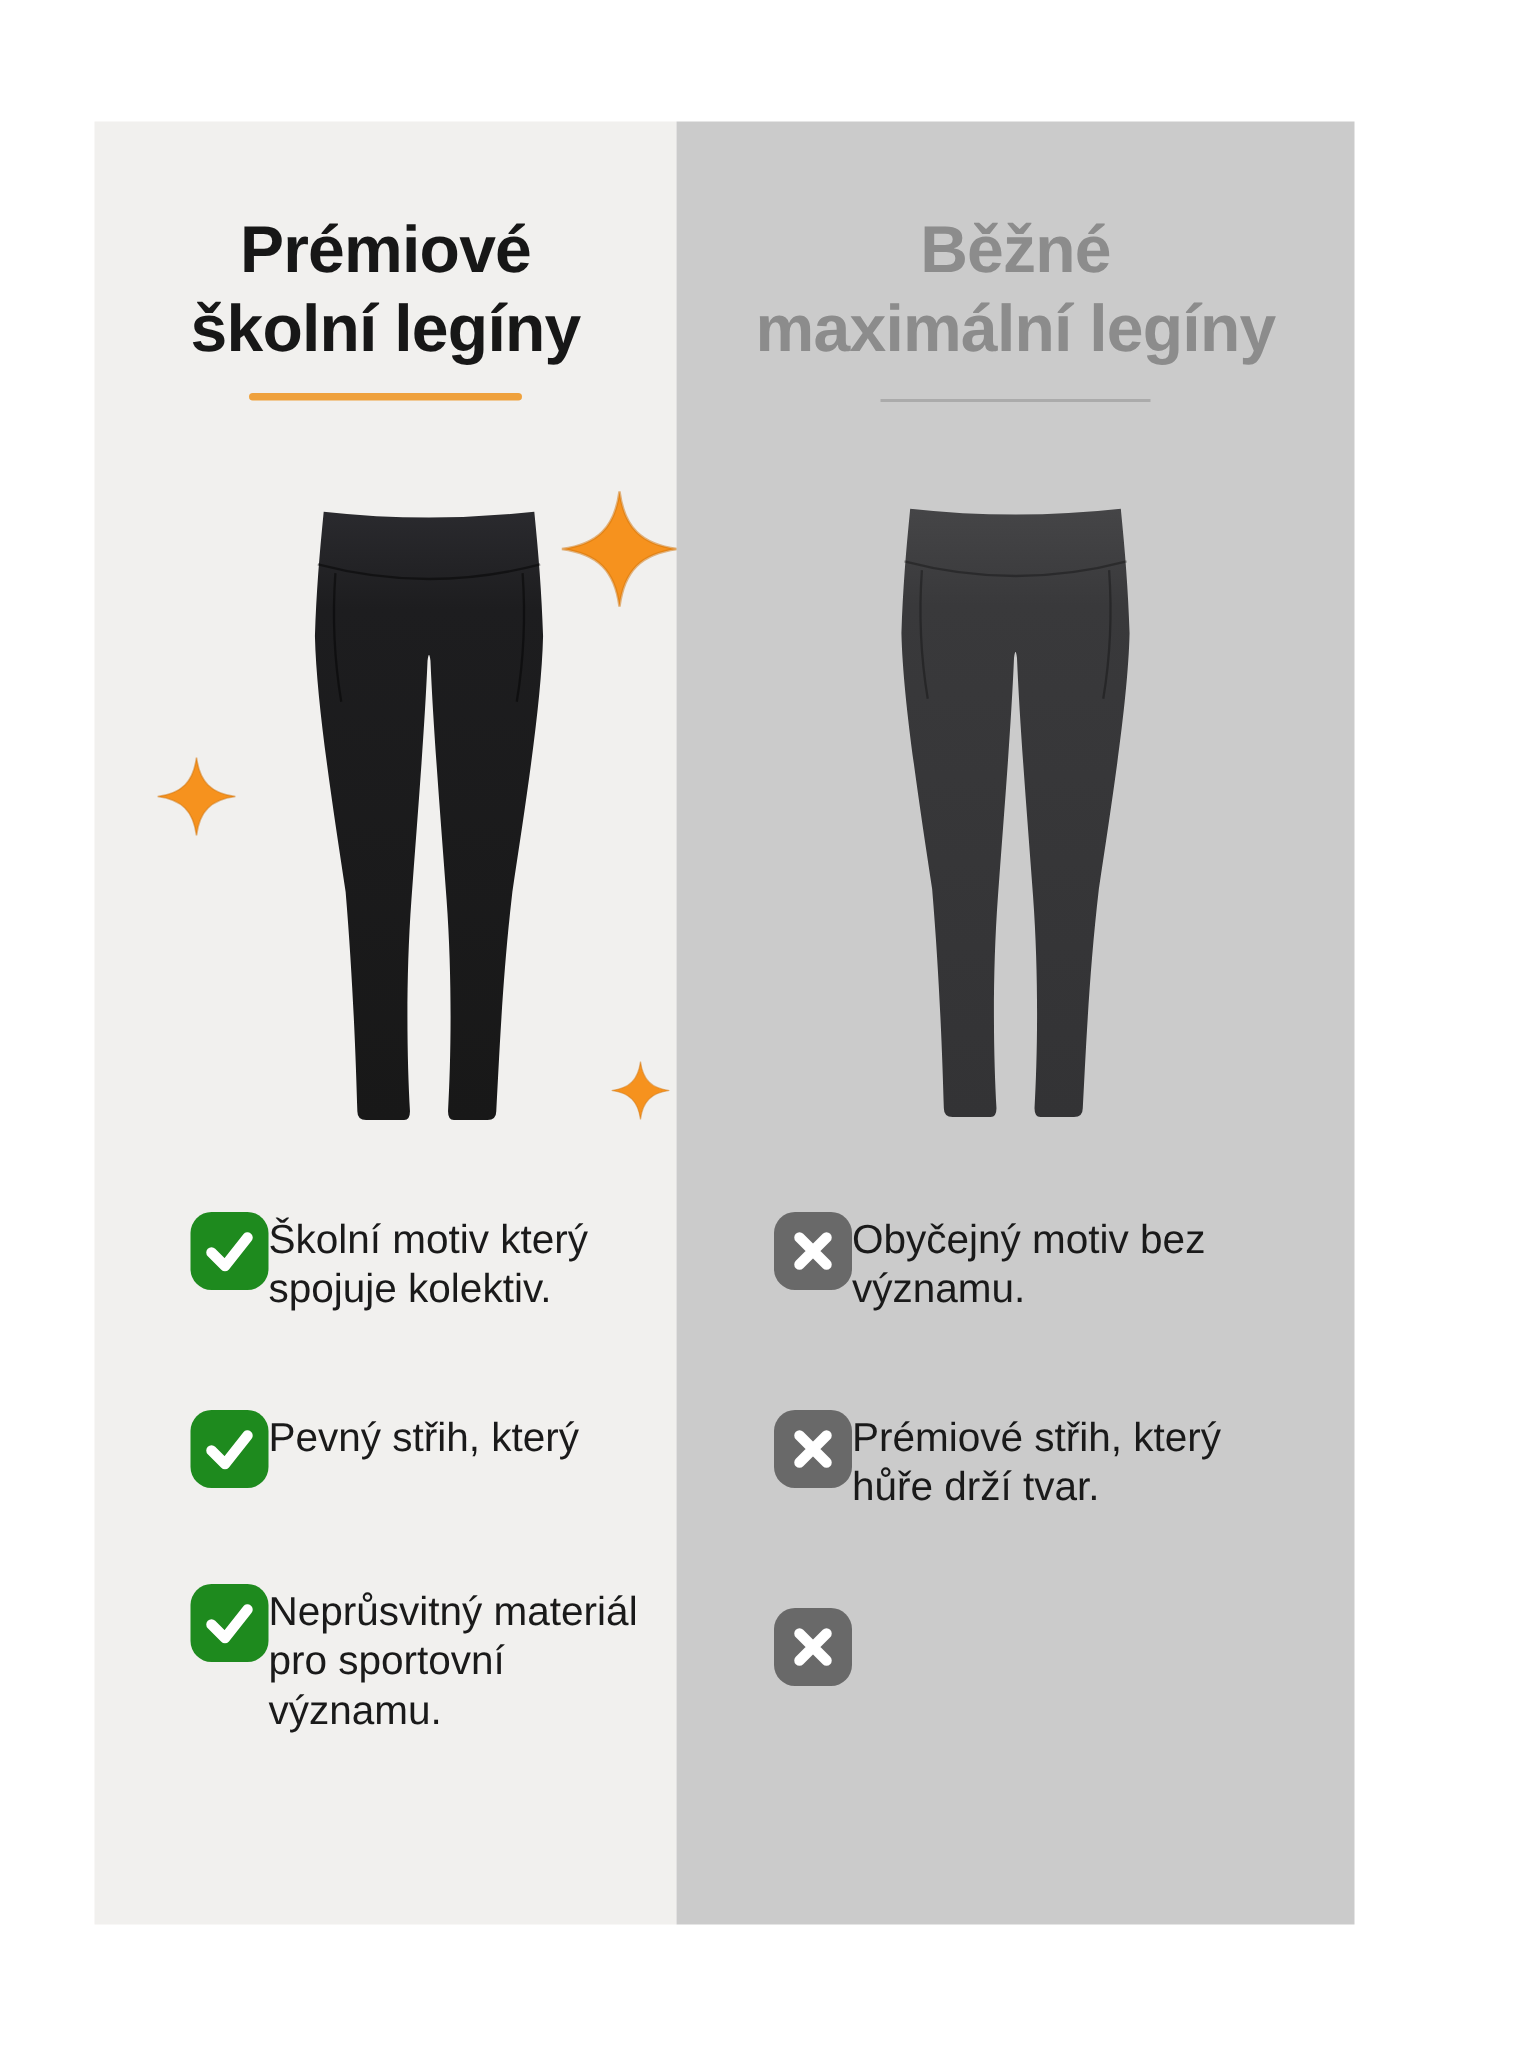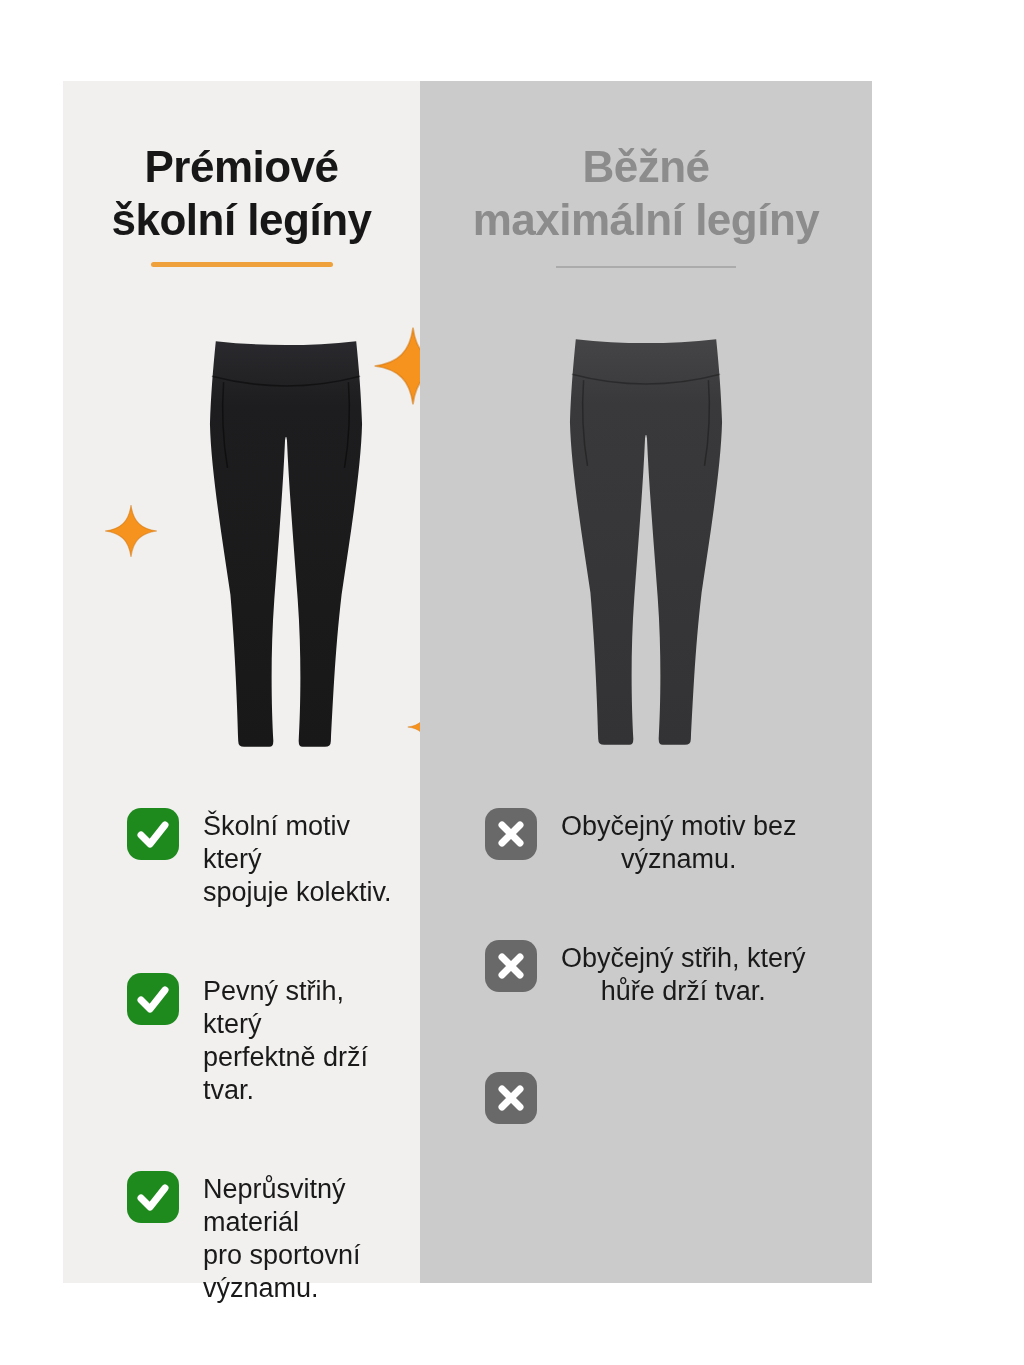--- a/index.html
+++ b/index.html
@@ -3,21 +3,21 @@
 <meta charset="utf-8">
 <style>
   html,body{margin:0;padding:0;}
   body{
     width:1024px;height:1365px;position:relative;overflow:hidden;
     background:var(--page-bg,#fff);
     font-family:"Liberation Sans", sans-serif;
   }
   .frame{position:absolute;left:63px;top:81px;width:897px;height:1202px;display:flex;}
   .panel{position:relative;height:100%;}
-  .panel-left{width:357px;background:var(--left-panel-bg,#F1F0EE);}
+  .panel-left{width:388px;background:var(--left-panel-bg,#F1F0EE);}
   .panel-right{width:452px;background:var(--right-panel-bg,#CBCBCB);}
 
   .title{
     text-align:center;font-weight:bold;font-size:44px;line-height:53px;
     padding-top:59px;letter-spacing:-0.5px;
   }
   .panel-left .title{color:var(--title-dark,#171717);}
   .panel-right .title{color:var(--title-gray,#8C8C8C);}
   .title span{display:block;}
 
@@ -39,22 +39,22 @@
 
   .sparkle{position:absolute;}
   .sparkle svg{width:100%;height:100%;display:block;}
   .sparkle path{fill:var(--sparkle-orange,#F6921E);stroke:rgba(210,115,10,.5);stroke-width:2;}
   .sparkle-large{left:310px;top:245px;width:80px;height:80px;}
   .sparkle-medium{left:41px;top:423px;width:54px;height:54px;}
   .sparkle-small{left:344px;top:626px;width:40px;height:40px;}
 
   .bullets{position:absolute;top:727px;}
   .panel-left  .bullets{left:64px;right:16px;}
-  .panel-right .bullets{left:65px;right:8px;text-align:center;}
-  .row{display:flex;gap:24px;margin-bottom:64px;align-items:flex-start;}
+  .panel-right .bullets{left:65px;right:8px;}
+  .row{display:flex;margin-bottom:64px;align-items:flex-start;}
   .badge{width:52px;height:52px;border-radius:14px;flex:0 0 52px;}
   .badge svg{width:100%;height:100%;display:block;}
   .badge-check{background:var(--check-green,#1E8A1E);}
   .badge-cross{background:var(--cross-gray,#696969);}
   .badge path{fill:none;stroke:#fff;stroke-width:7;stroke-linecap:round;stroke-linejoin:round;}
   .btext{font-size:27px;line-height:33px;color:var(--body-text,#1A1A1A);padding-top:2px;}
   .btext span{display:block;}
 </style>
 </head>
 <body>
@@ -113,21 +113,20 @@
         </div>
       </div>
       <div class="row">
         <div class="badge badge-check">
           <svg viewBox="0 0 52 52">
               <path d="M14,27 L23,36 L38,17"></path>
             </svg>
         </div>
         <div class="btext">
           <span>Pevný střih, který</span>
-          <span>perfektně drží tvar.</span>
         </div>
       </div>
       <div class="row">
         <div class="badge badge-check">
           <svg viewBox="0 0 52 52">
               <path d="M14,27 L23,36 L38,17"></path>
             </svg>
         </div>
         <div class="btext">
           <span>Neprůsvitný materiál</span>
@@ -173,21 +172,21 @@
           <span>významu.</span>
         </div>
       </div>
       <div class="row">
         <div class="badge badge-cross">
           <svg viewBox="0 0 52 52">
               <path d="M17,17 L35,35 M35,17 L17,35"></path>
             </svg>
         </div>
         <div class="btext">
-          <span>Obyčejný střih, který</span>
+          <span>Prémiové střih, který</span>
           <span>hůře drží tvar.</span>
         </div>
       </div>
       <div class="row">
         <div class="badge badge-cross">
           <svg viewBox="0 0 52 52">
               <path d="M17,17 L35,35 M35,17 L17,35"></path>
             </svg>
         </div>
       </div>

